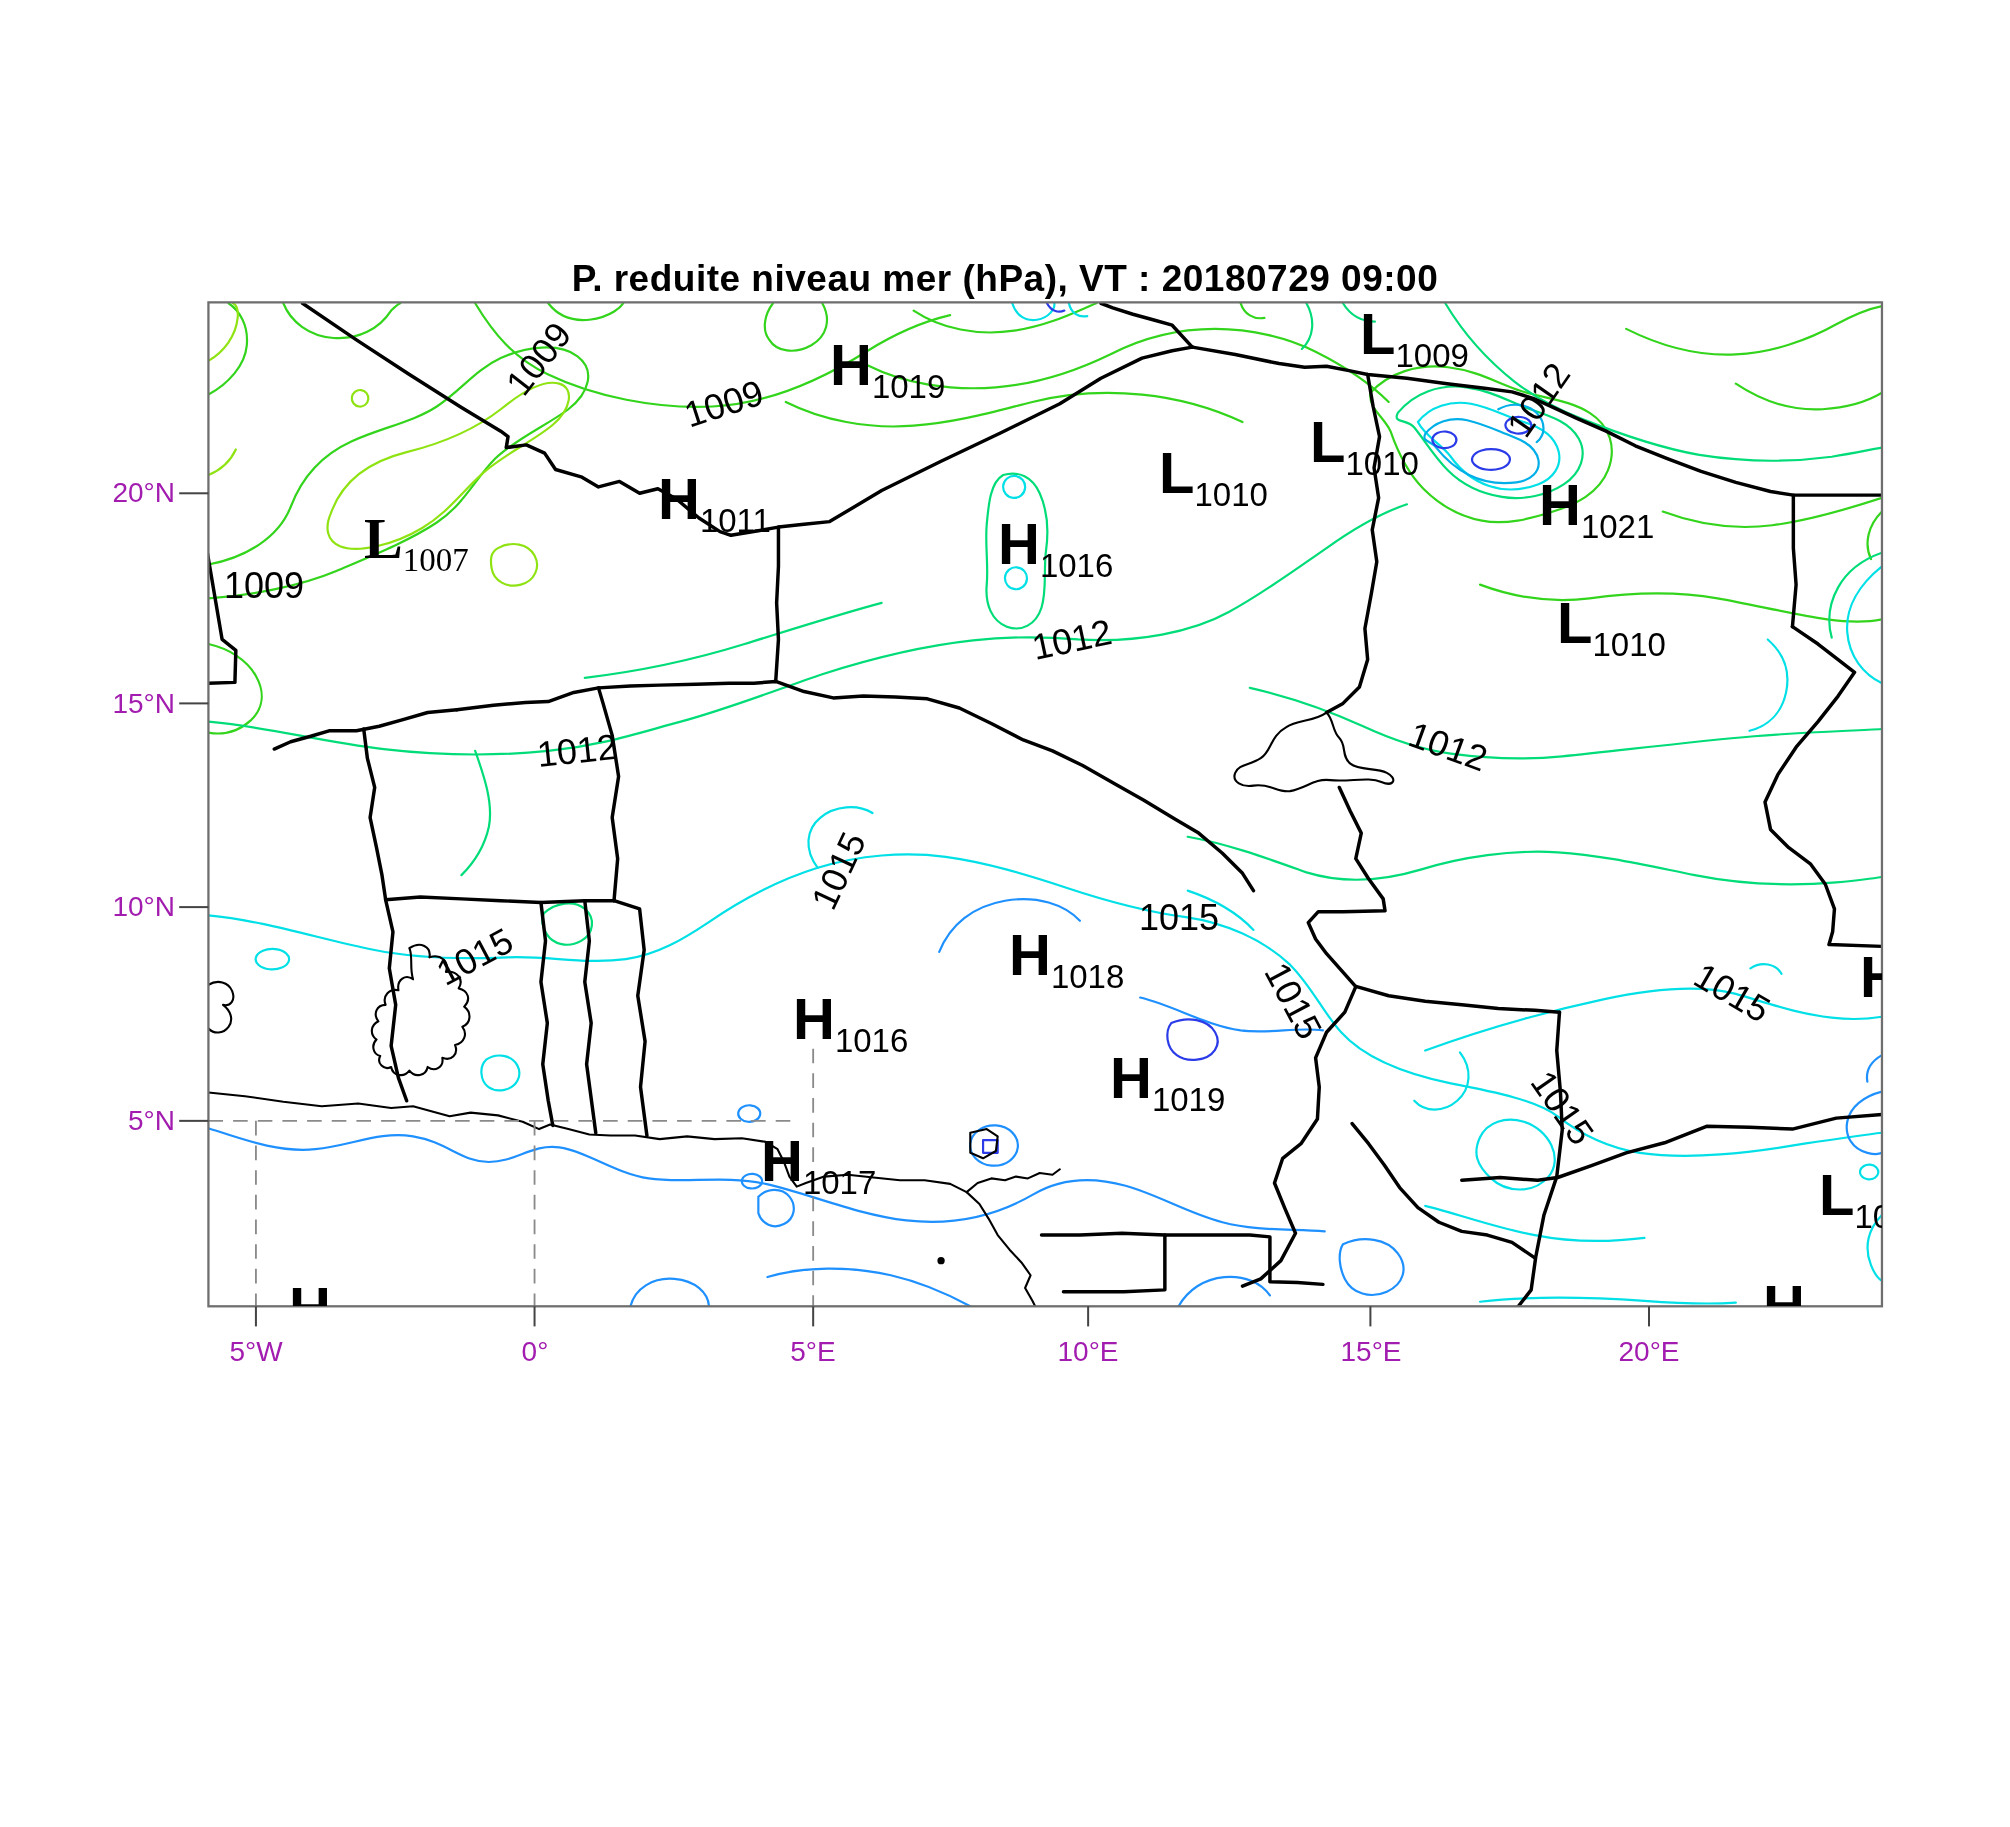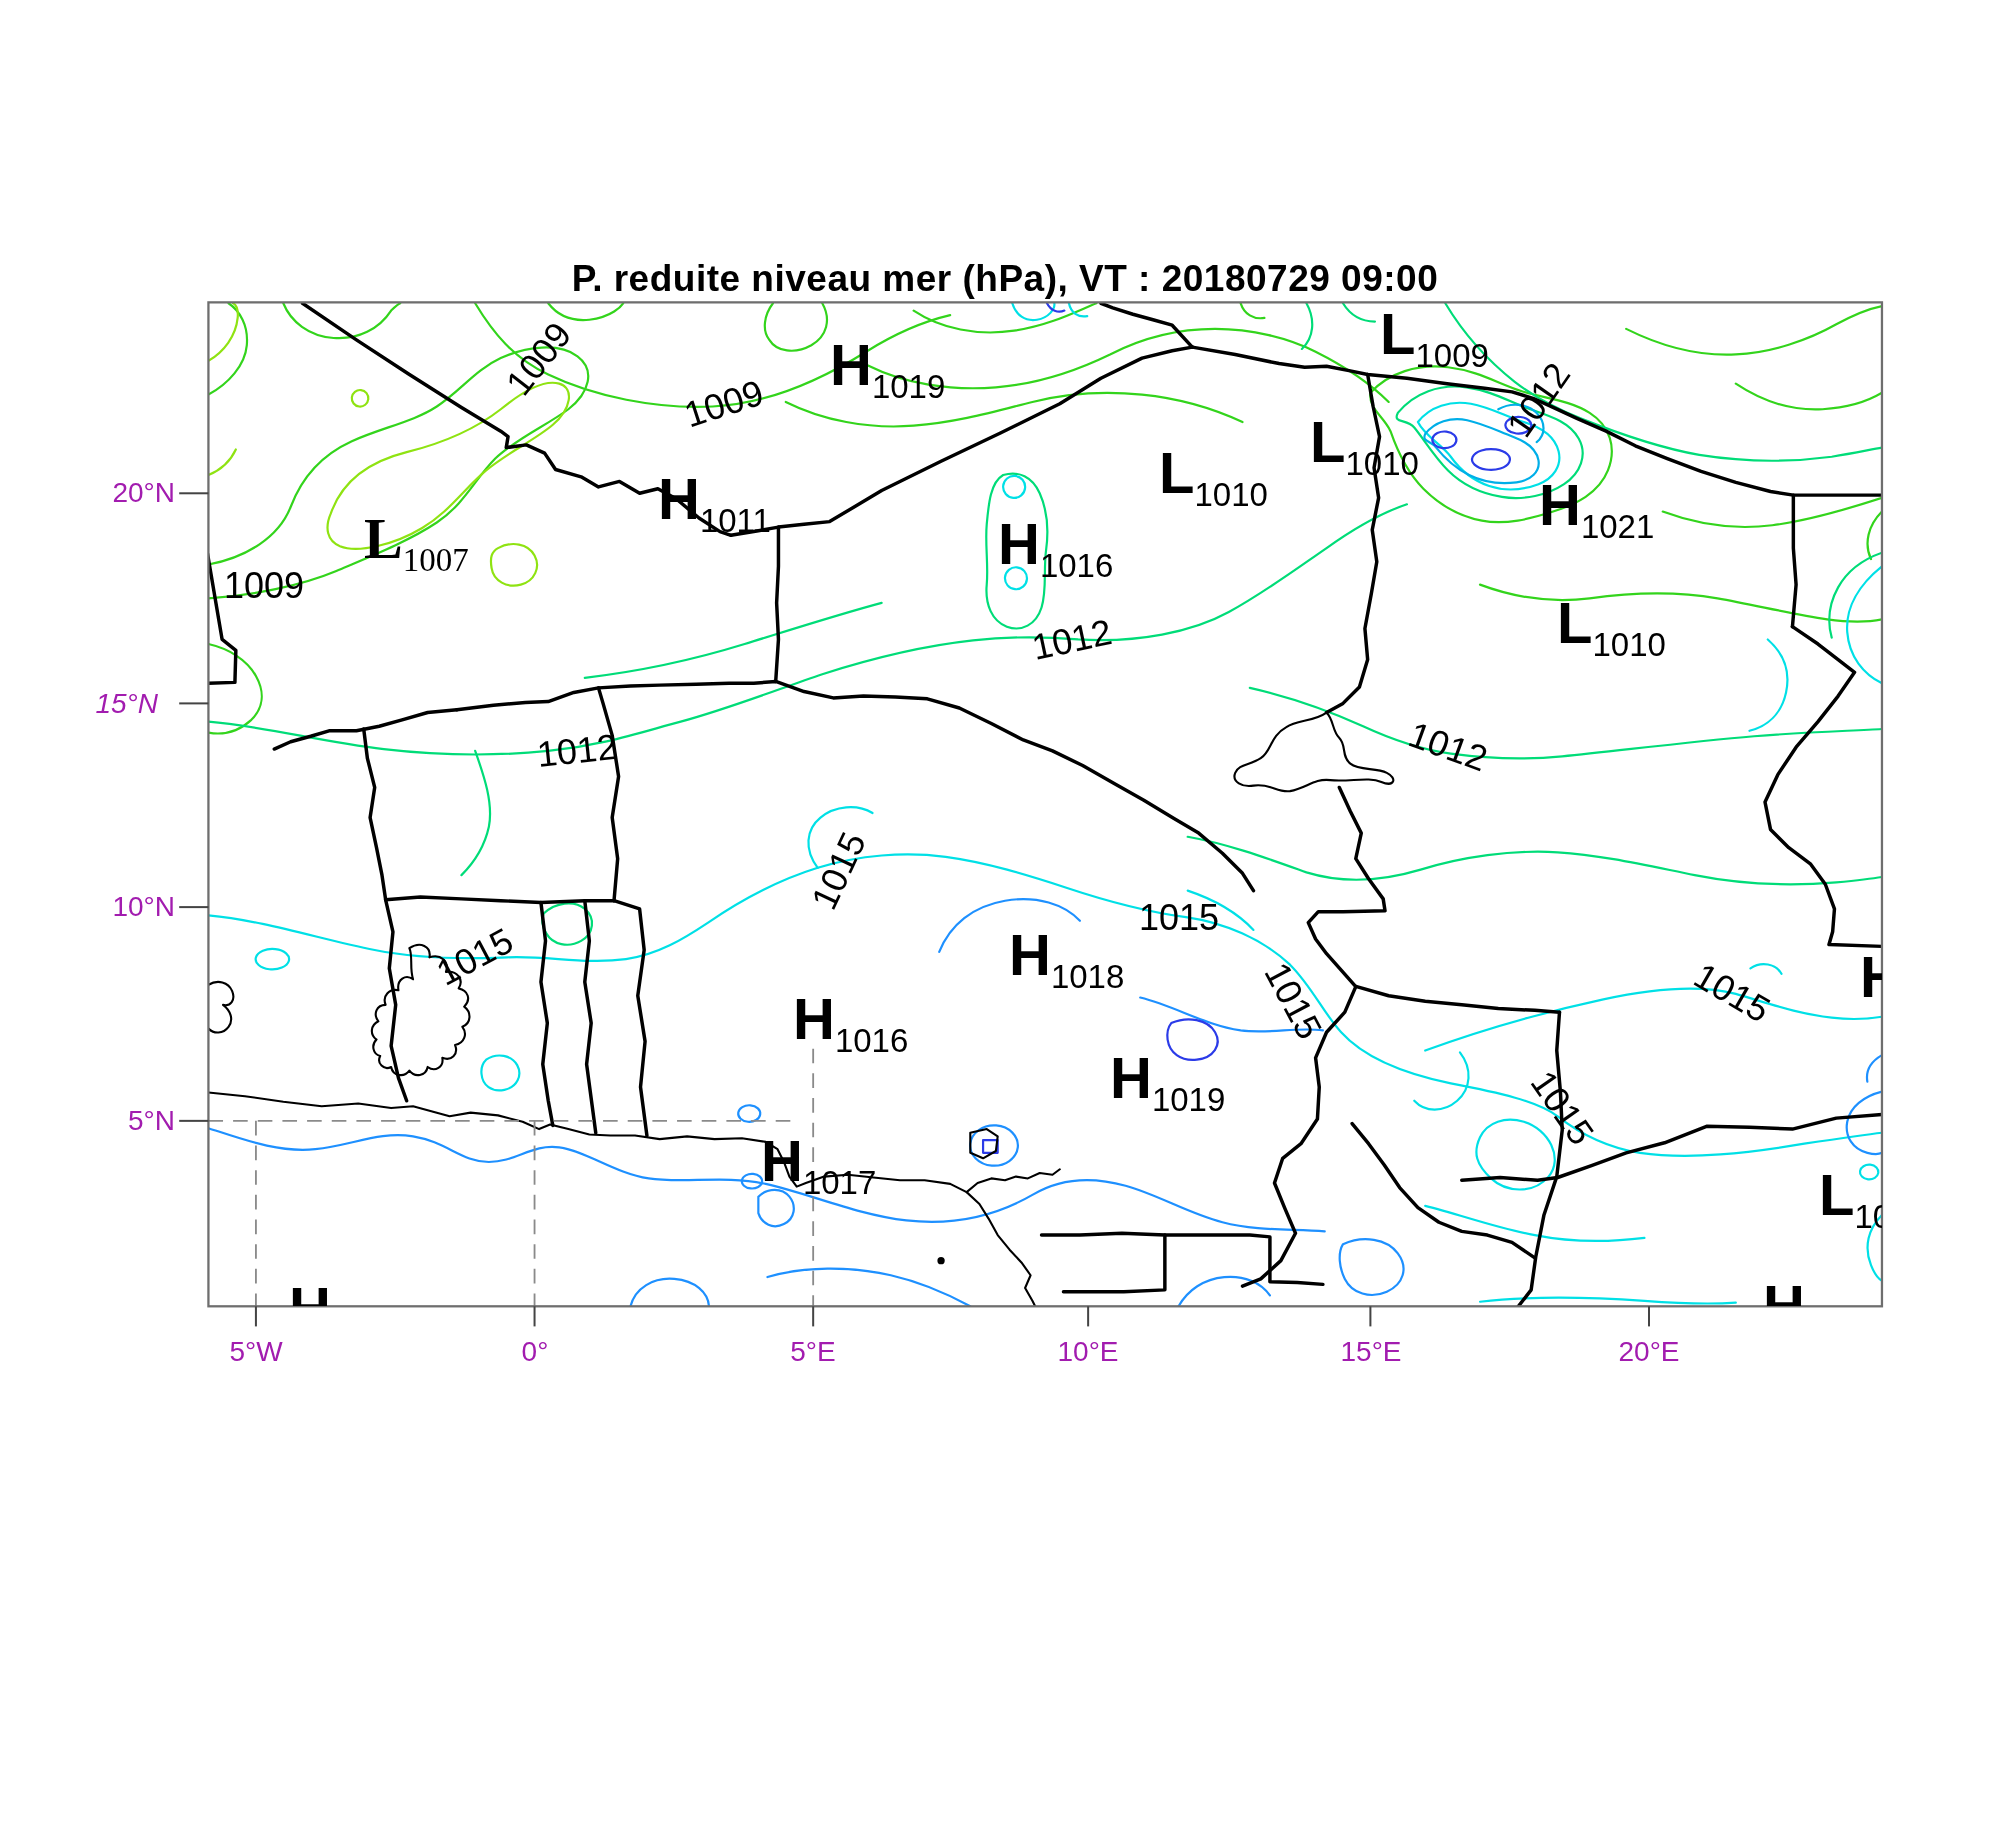--- a/index.html
+++ b/index.html
@@ -193,35 +193,35 @@
         <line x1="585" x2="585" y1="1430" y2="1452"></line>
         <line x1="890" x2="890" y1="1430" y2="1452"></line>
         <line x1="1191" x2="1191" y1="1430" y2="1452"></line>
         <line x1="1500" x2="1500" y1="1430" y2="1452"></line>
         <line x1="1805" x2="1805" y1="1430" y2="1452"></line>
       </g>
   </svg>
 
   <div id="axis-layer">
       <div class="axis-label lat" style="left: 175px; top: 493px;">20°N</div>
-      <div class="axis-label lat" style="left: 158px; top: 704px; font-style: italic;">15°N</div>
+      <div class="axis-label lat" style="left: 175px; top: 704px;">15°N</div>
       <div class="axis-label lat" style="left: 175px; top: 907px;">10°N</div>
       <div class="axis-label lat" style="left: 175px; top: 1121px;">5°N</div>
       <div class="axis-label lon" style="left: 256px; top: 1336px;">5°W</div>
       <div class="axis-label lon" style="left: 535px; top: 1336px;">0°</div>
       <div class="axis-label lon" style="left: 813px; top: 1336px;">5°E</div>
       <div class="axis-label lon" style="left: 1088px; top: 1336px;">10°E</div>
       <div class="axis-label lon" style="left: 1371px; top: 1336px;">15°E</div>
       <div class="axis-label lon" style="left: 1649px; top: 1336px;">20°E</div>
     </div>
 
   <div id="clip-layer">
     <div id="label-layer">
         <div class="pc" style="left: 830px; top: 336px;"><span class="pl">H</span><span class="ps">1019</span></div>
-        <div class="pc" style="left: 1360px; top: 305px; margin-left: 20px;"><span class="pl">L</span><span class="ps">1009</span></div>
+        <div class="pc" style="left: 1360px; top: 305px;"><span class="pl">L</span><span class="ps">1009</span></div>
         <div class="pc" style="left: 1310px; top: 413px;"><span class="pl">L</span><span class="ps">1010</span></div>
         <div class="pc" style="left: 1159px; top: 444px;"><span class="pl">L</span><span class="ps">1010</span></div>
         <div class="pc" style="left: 658px; top: 470px;"><span class="pl">H</span><span class="ps">1011</span></div>
         <div class="pc" style="left: 364px; top: 510px; font-family: Liberation Serif, serif;"><span class="pl">L</span><span class="ps">1007</span></div>
         <div class="pc" style="left: 1539px; top: 476px;"><span class="pl">H</span><span class="ps">1021</span></div>
         <div class="pc" style="left: 1557px; top: 594px;"><span class="pl">L</span><span class="ps">1010</span></div>
         <div class="pc" style="left: 998px; top: 515px;"><span class="pl">H</span><span class="ps">1016</span></div>
         <div class="pc" style="left: 1009px; top: 926px;"><span class="pl">H</span><span class="ps">1018</span></div>
         <div class="pc" style="left: 793px; top: 990px;"><span class="pl">H</span><span class="ps">1016</span></div>
         <div class="pc" style="left: 1110px; top: 1049px;"><span class="pl">H</span><span class="ps">1019</span></div>

